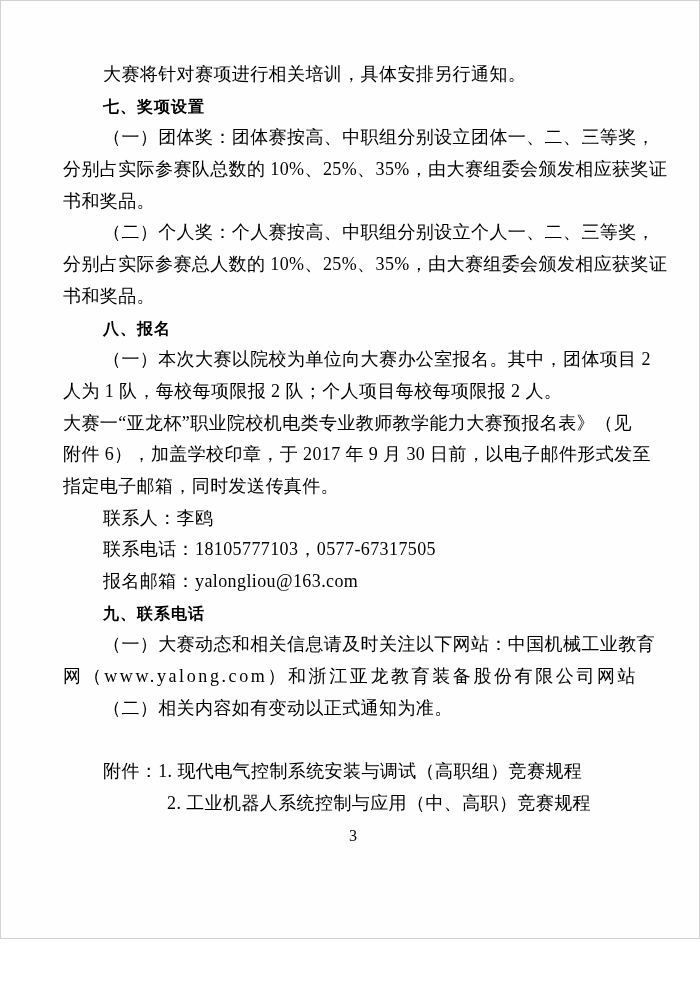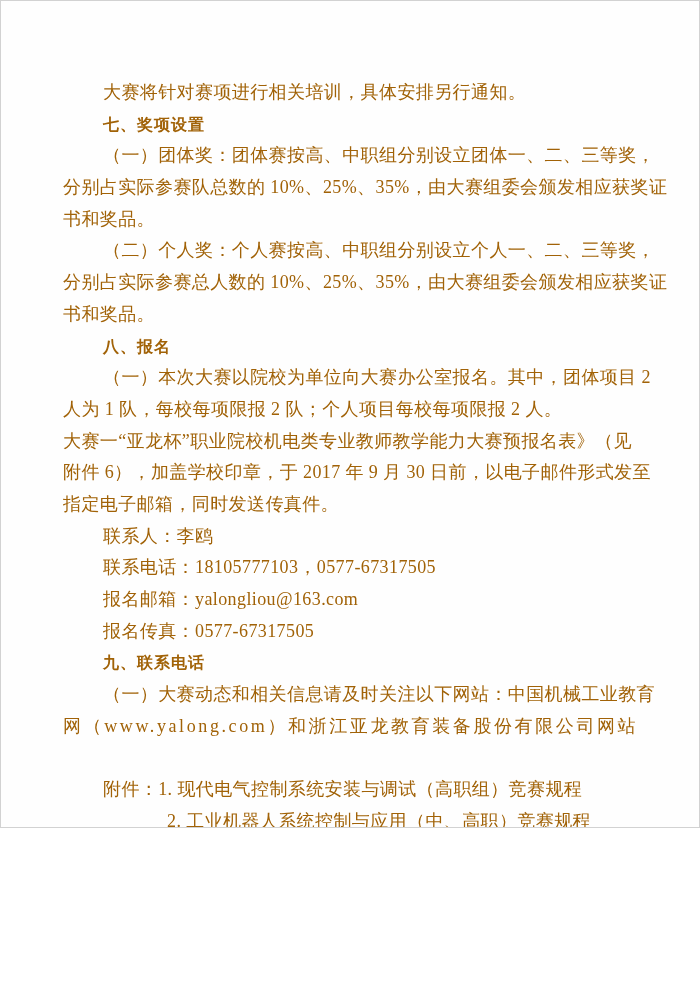--- a/index.html
+++ b/index.html
@@ -3,27 +3,27 @@
 <meta charset="utf-8">
 <style>
   html, body {
     margin: 0;
     padding: 0;
     background: #ffffff;
   }
   .page {
     position: relative;
     width: 700px;
-    height: 828px;
+    height: 939px;
     box-sizing: border-box;
     background: #fefefe;
     border: 1px solid #d2d2d2;
-    padding: 76px 56px 0 62px;
+    padding: 58px 56px 0 62px;
     overflow: hidden;
-    color: #a16207;
+    color: #000000;
     font-family: "Liberation Serif", "DejaVu Serif", serif;
     font-size: 18px;
     line-height: 31.7px;
   }
   .ln {
     height: 31.7px;
     white-space: nowrap;
     letter-spacing: 0.4px;
   }
   .ind  { padding-left: 40px; }   
@@ -61,25 +61,25 @@
 
   <div class="ln ind hd">八、报名</div>
   <div class="ln ind">（一）本次大赛以院校为单位向大赛办公室报名。其中，团体项目 2</div>
   <div class="ln">人为 1 队，每校每项限报 2 队；个人项目每校每项限报 2 人。</div>
   <div class="ln">大赛一“亚龙杯”职业院校机电类专业教师教学能力大赛预报名表》（见</div>
   <div class="ln">附件 6），加盖学校印章，于 2017 年 9 月 30 日前，以电子邮件形式发至</div>
   <div class="ln">指定电子邮箱，同时发送传真件。</div>
   <div class="ln ind">联系人：李鸥</div>
   <div class="ln ind">联系电话：18105777103，0577-67317505</div>
   <div class="ln ind">报名邮箱：yalongliou@163.com</div>
-  <div class="ln ind">报名传真：0577-67317505</div>
 
   <div class="ln ind hd">九、联系电话</div>
   <div class="ln ind">（一）大赛动态和相关信息请及时关注以下网站：中国机械工业教育</div>
   <div class="ln sp">网（www.yalong.com）和浙江亚龙教育装备股份有限公司网站</div>
+  <div class="ln ind">（二）相关内容如有变动以正式通知为准。</div>
 
   <div class="ln blank"></div>
 
   <div class="ln ind">附件：1. 现代电气控制系统安装与调试（高职组）竞赛规程</div>
   <div class="ln ind2">2. 工业机器人系统控制与应用（中、高职）竞赛规程</div>
 
   <div class="pagenum">3</div>
 
 </div>
 

